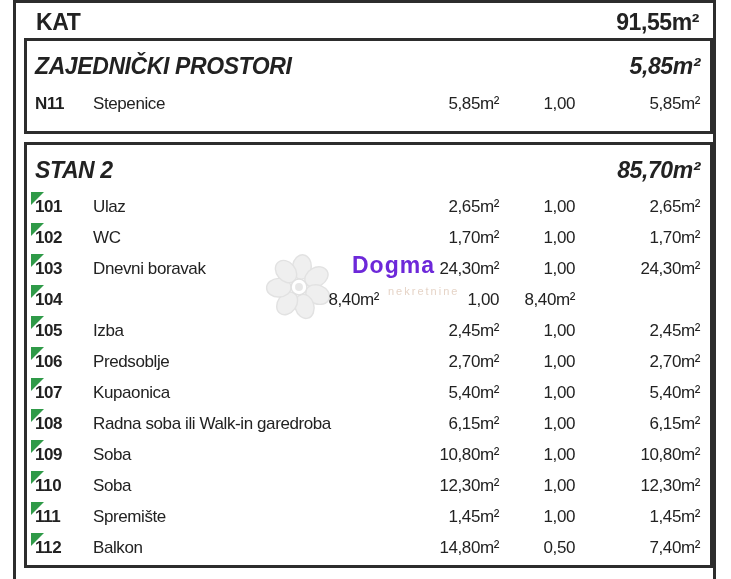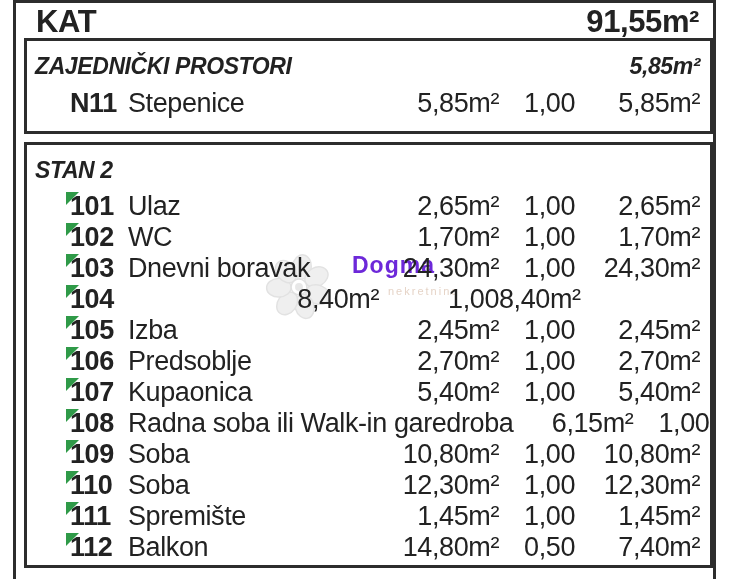--- a/index.html
+++ b/index.html
@@ -14,41 +14,40 @@
   }
   .outer-frame{
     position:absolute;left:13px;top:0;width:703px;height:600px;
     border:3px solid #2d2d2d;border-bottom:none;
     box-sizing:border-box;
     pointer-events:none;
   }
   .kat-row{
     position:absolute;left:36px;top:7px;width:663px;height:30px;
     display:flex;justify-content:space-between;align-items:center;
-    font-size:31px;font-weight:700;
+    font-size:23px;font-weight:700;
   }
   .section-box{
     position:absolute;left:24px;width:689px;
     border:3px solid #2d2d2d;box-sizing:border-box;
     background:transparent;
     padding:4px 10px 4px 8px;
   }
   .box-1{top:38px;height:96px;}
   .box-2{top:142px;height:426px;}
   .box-title{
     display:flex;justify-content:space-between;align-items:center;
     font-size:23px;font-weight:700;height:42px;font-style:italic;
   }
   .rows{display:block;}
   .row{
     display:grid;
     grid-template-columns:58px 1fr 120px 76px 125px;
     height:31px;line-height:31px;
-    font-size:27px;
-    margin-left:35px;
+    font-size:17px;
   }
   .box-1 .row{height:33px;line-height:33px;}
   .cell{white-space:nowrap;overflow:visible;}
   .cell.id{font-weight:700;position:relative;}
   .cell.num{text-align:right;}
   .tri{
     position:absolute;left:-4px;top:1px;width:0;height:0;
     border-top:13px solid #2f9a48;
     border-right:13px solid transparent;
   }
@@ -112,20 +111,21 @@
           <span class="cell num">5,85m²</span>
           <span class="cell num">1,00</span>
           <span class="cell num">5,85m²</span>
         </div>
       </div>
     </div>
 
     <div class="section-box box-2">
       <div class="box-title">
         <span>STAN 2</span>
+        <span>85,70m²</span>
       </div>
       <div class="rows">
 
         <div class="row">
           <span class="cell id"><i class="tri"></i><span>101</span></span>
           <span class="cell">Ulaz</span>
           <span class="cell num">2,65m²</span>
           <span class="cell num">1,00</span>
           <span class="cell num">2,65m²</span>
         </div>

